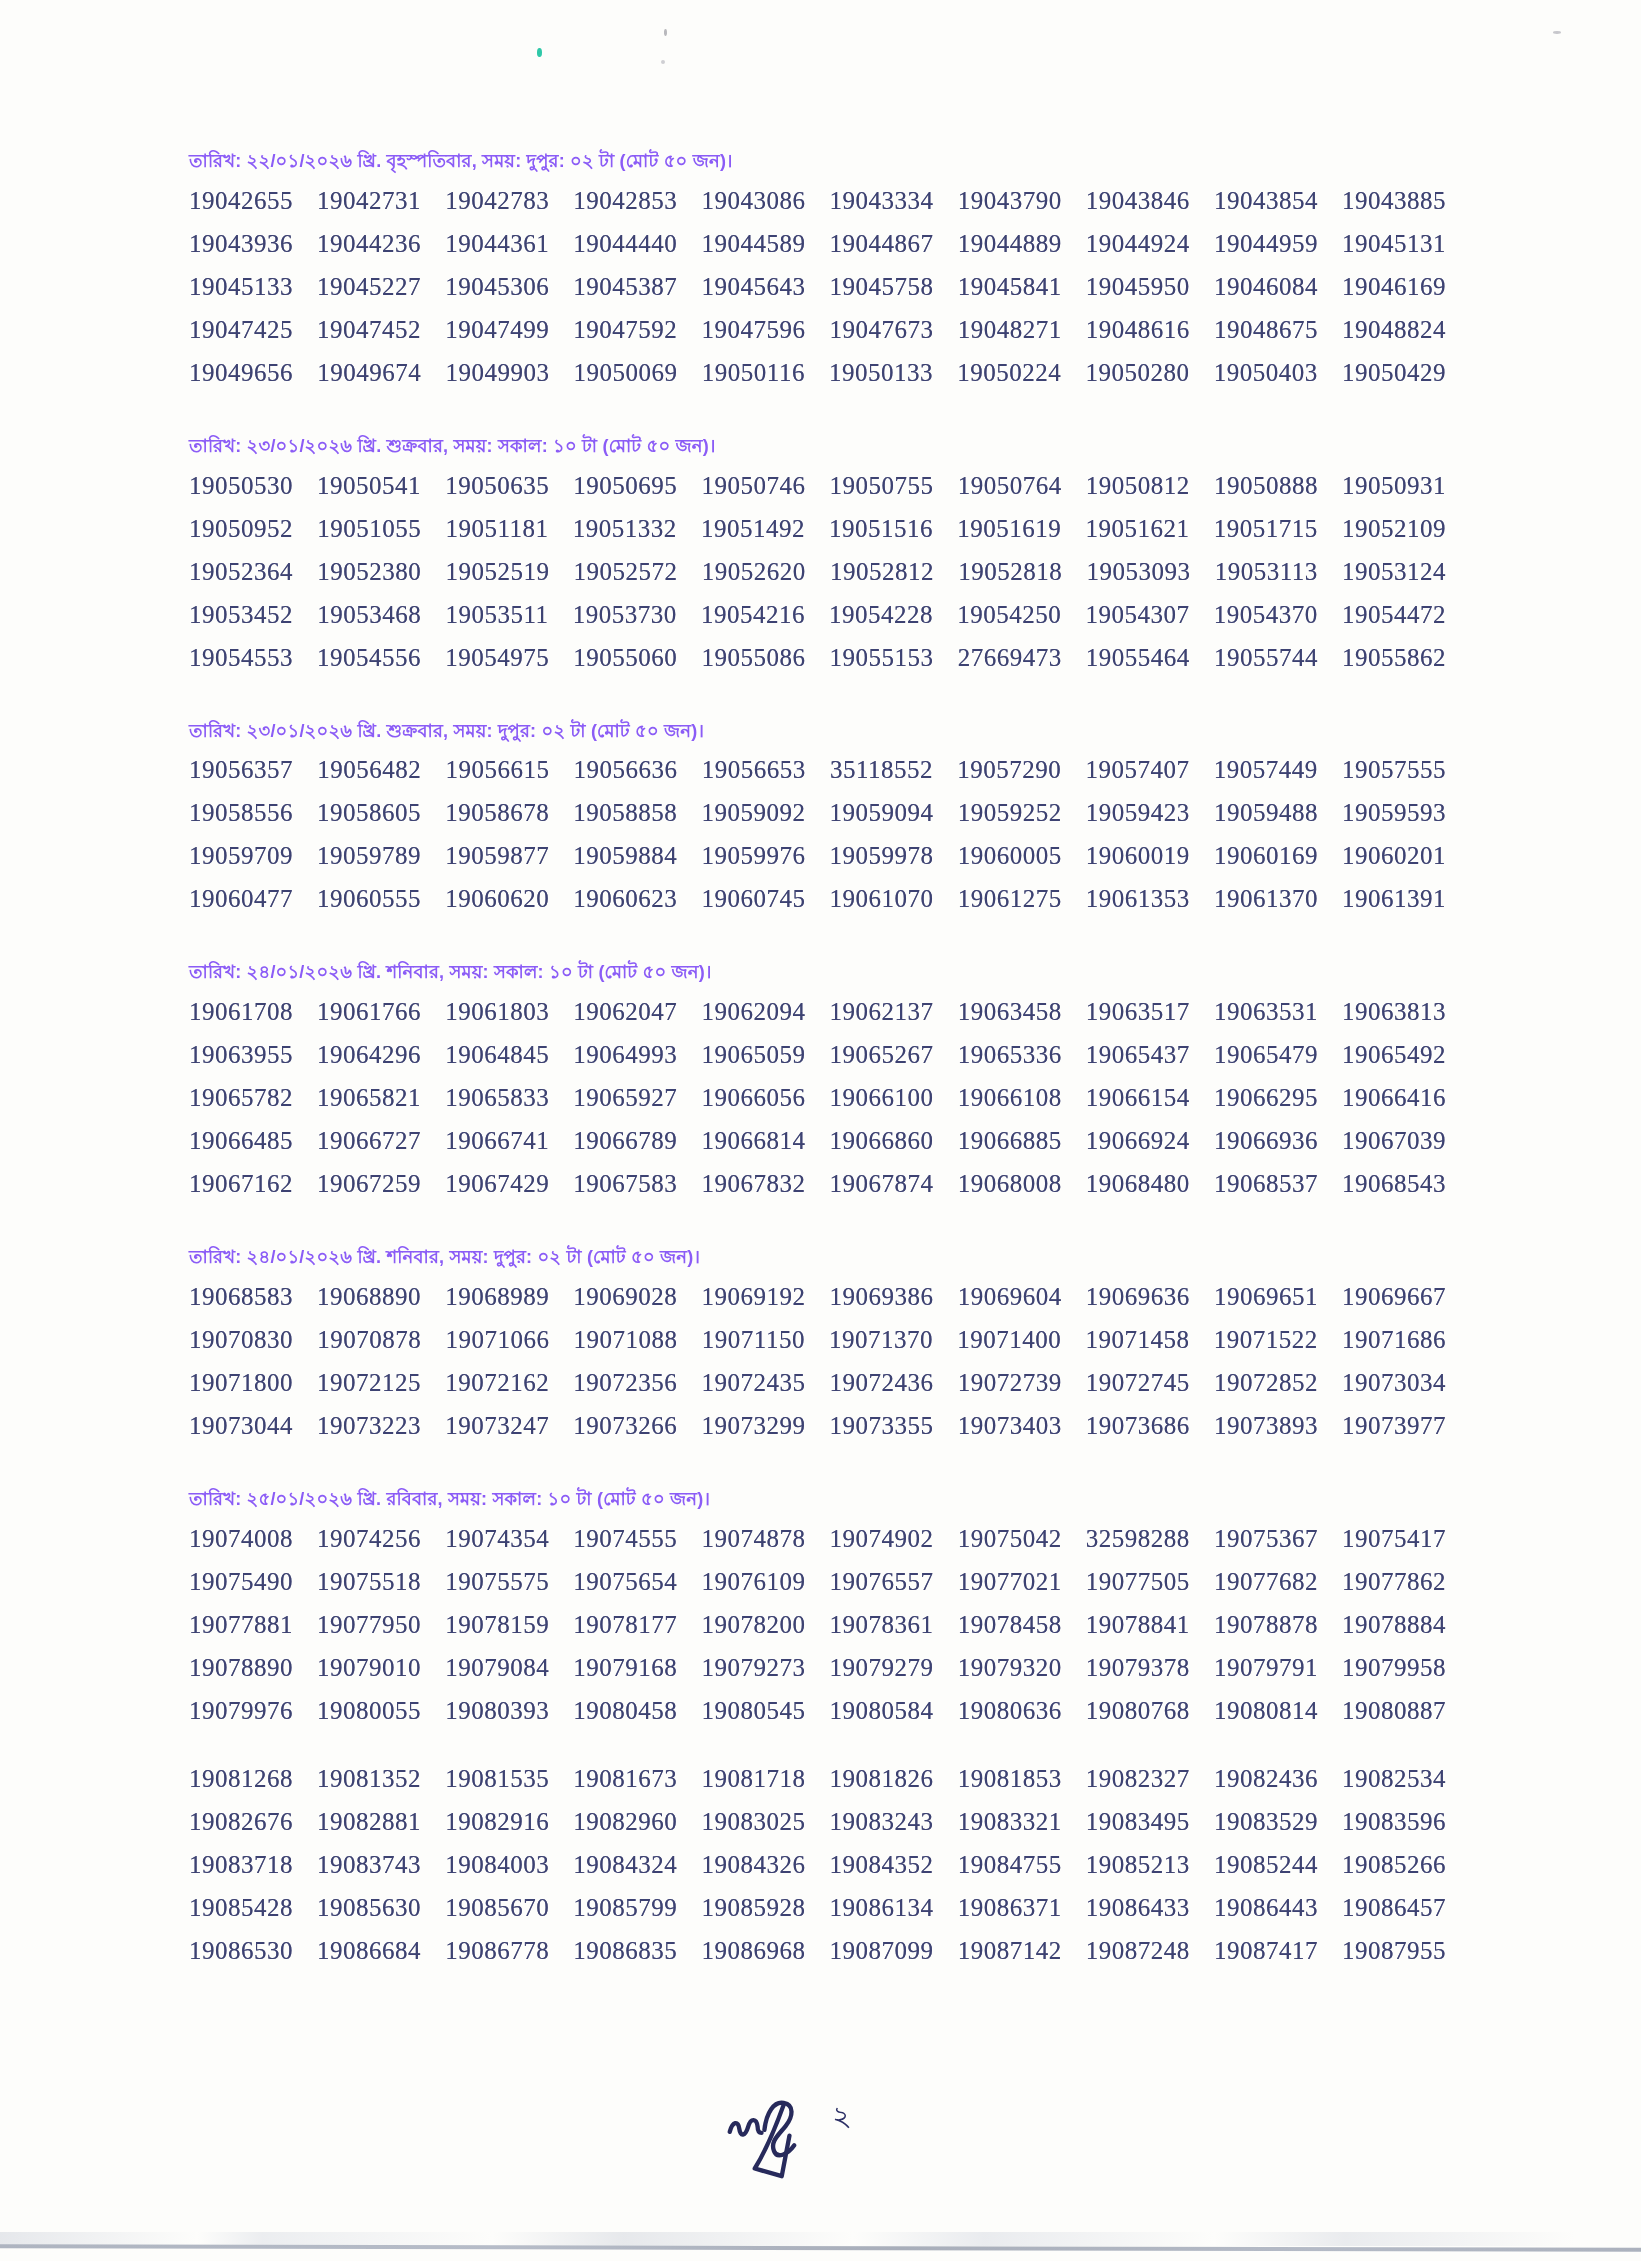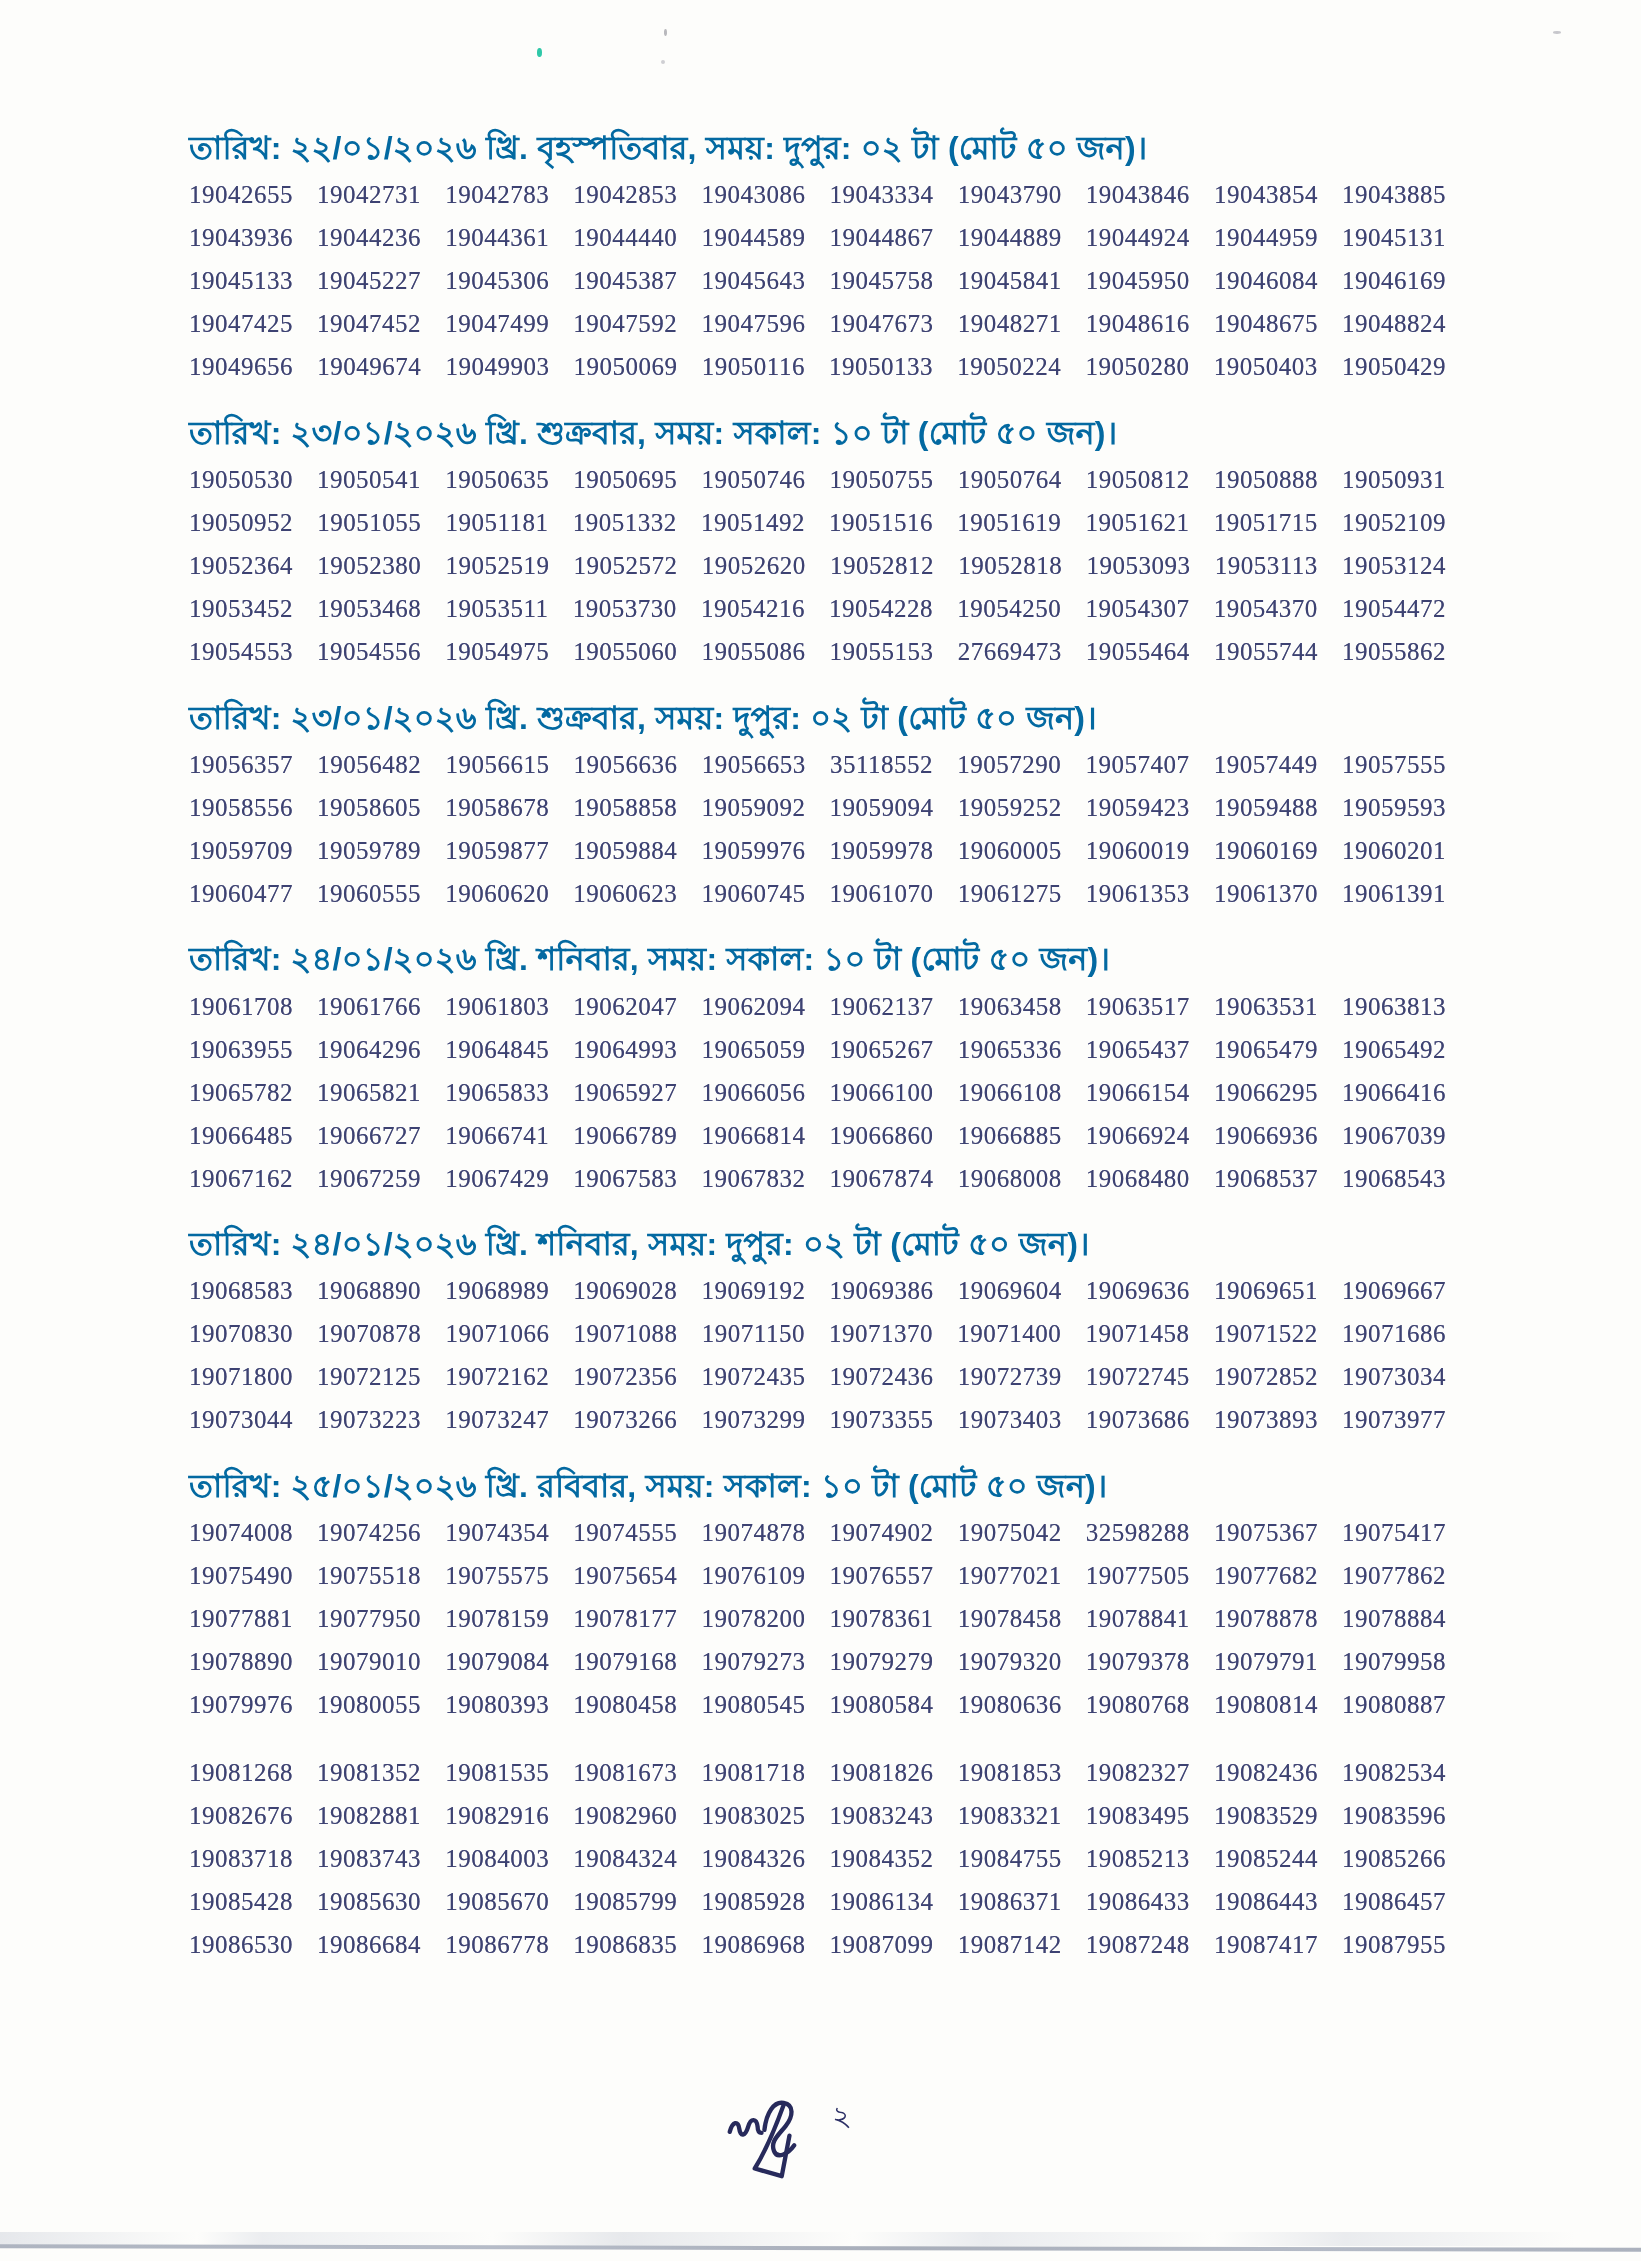--- a/index.html
+++ b/index.html
@@ -16,31 +16,32 @@
   }
   .content {
     position:absolute;
     left:189px; top:129px;
     width:1257px;
   }
   .section { margin-bottom:25px; }
   .section-header {
     font-family:"Liberation Sans","DejaVu Sans", sans-serif;
     font-weight:bold;
-    font-size:32px;
+    font-size:18px;
     line-height:39px;
-    color:#0369a1;
+    color:#8b5cf6;
     margin-bottom:5.8px;
     letter-spacing:0.2px;
     white-space:nowrap;
+    margin-top:13px;
   }
   .num-row {
     display:flex;
     justify-content:space-between;
-    align-items:center;
+    align-items:flex-start;
     height:43px;
   }
   .roll-number {
     font-family:"Liberation Serif","DejaVu Serif", serif;
     font-size:25px;
     color:#3d4272;
     letter-spacing:0.5px;
     text-shadow:0 0 0.6px rgba(40,45,100,0.55);
   }
   

